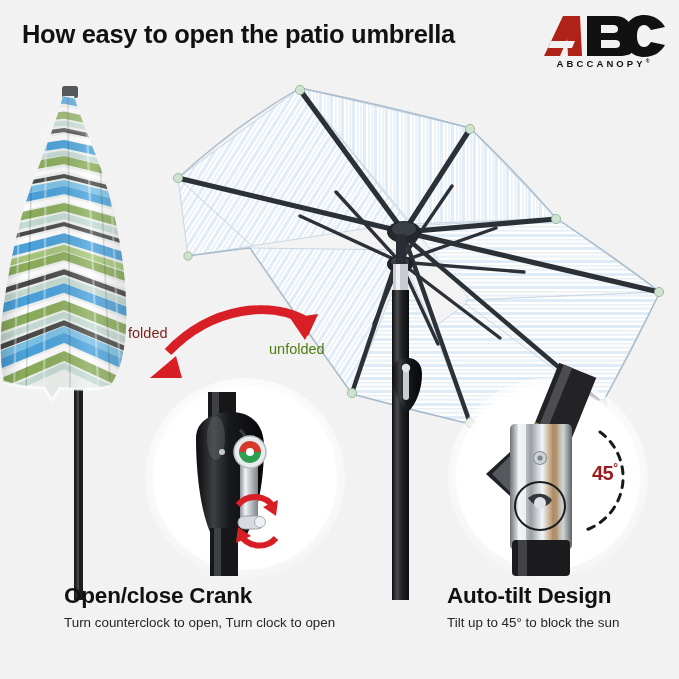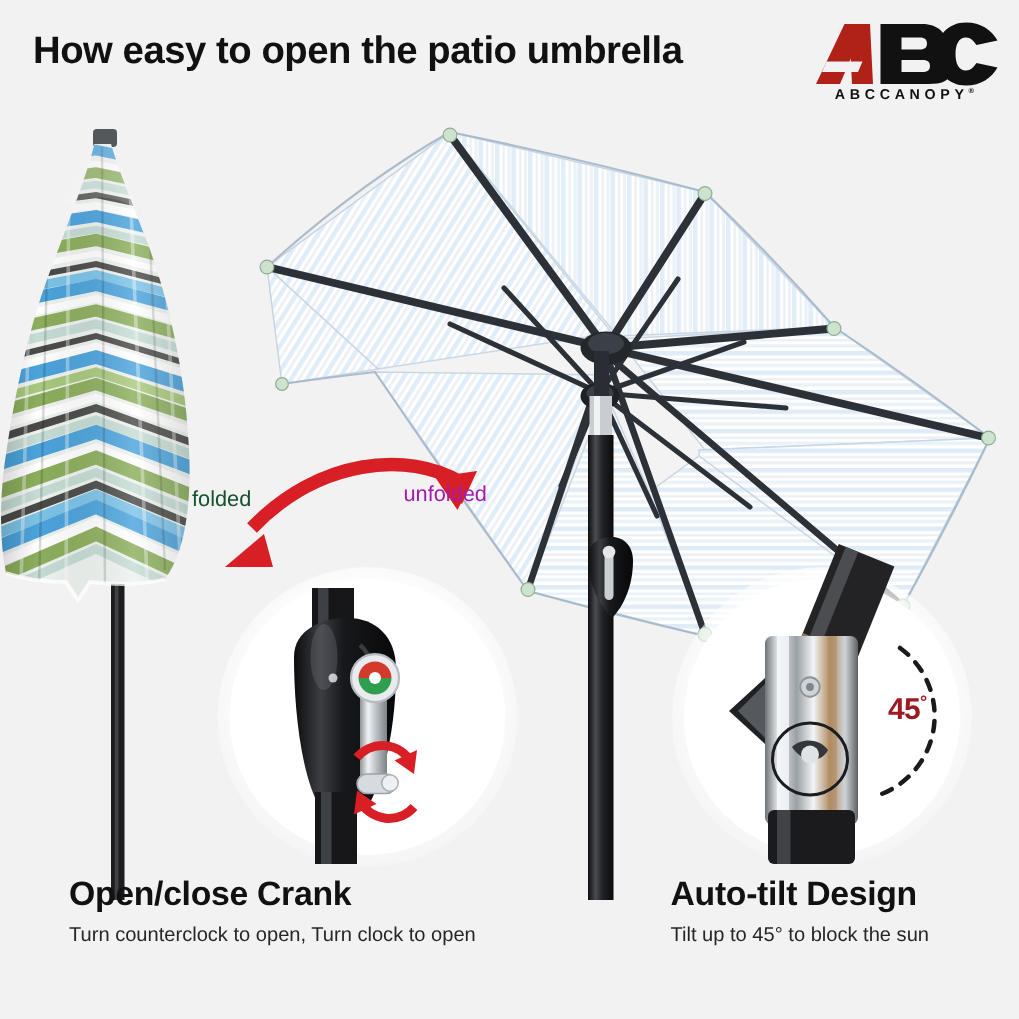--- a/index.html
+++ b/index.html
@@ -26,32 +26,32 @@
     color:#111;letter-spacing:3.1px;
   }
   .logo-sub sup{font-size:5px;vertical-align:super;letter-spacing:0;}
 
   
   .art{position:absolute;left:0;top:0;width:679px;height:679px;pointer-events:none;}
 
   
   .lbl-folded{
     position:absolute;left:128px;top:325px;
-    font-size:14.5px;color:#14532d;
+    font-size:14.5px;color:#7f1d1d;
   }
   .lbl-unfolded{
-    position:absolute;left:269px;top:322px;
-    font-size:14.5px;color:#a21caf;
+    position:absolute;left:269px;top:341px;
+    font-size:14.5px;color:#4d7c0f;
   }
 
   
   .cap{position:absolute;text-align:left;}
   .cap-title{font-size:22.5px;font-weight:bold;color:#111;letter-spacing:-.2px;}
   .cap-sub{font-size:13.4px;color:#262626;margin-top:6px;}
-  #cap-left{left:46px;top:583px;}
+  #cap-left{left:64px;top:583px;}
   #cap-right{left:447px;top:583px;}
 
   
   .deg-badge{
     position:absolute;left:576px;top:461px;
     font-size:20px;font-weight:bold;color:#9d1a20;
     letter-spacing:-.5px;
     margin-left:16px;
   }
   .deg-badge .deg{font-size:12px;vertical-align:super;}

